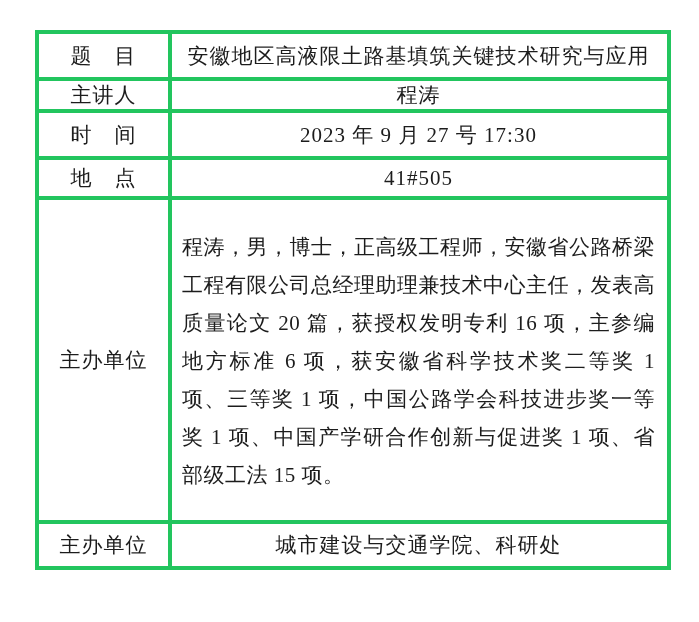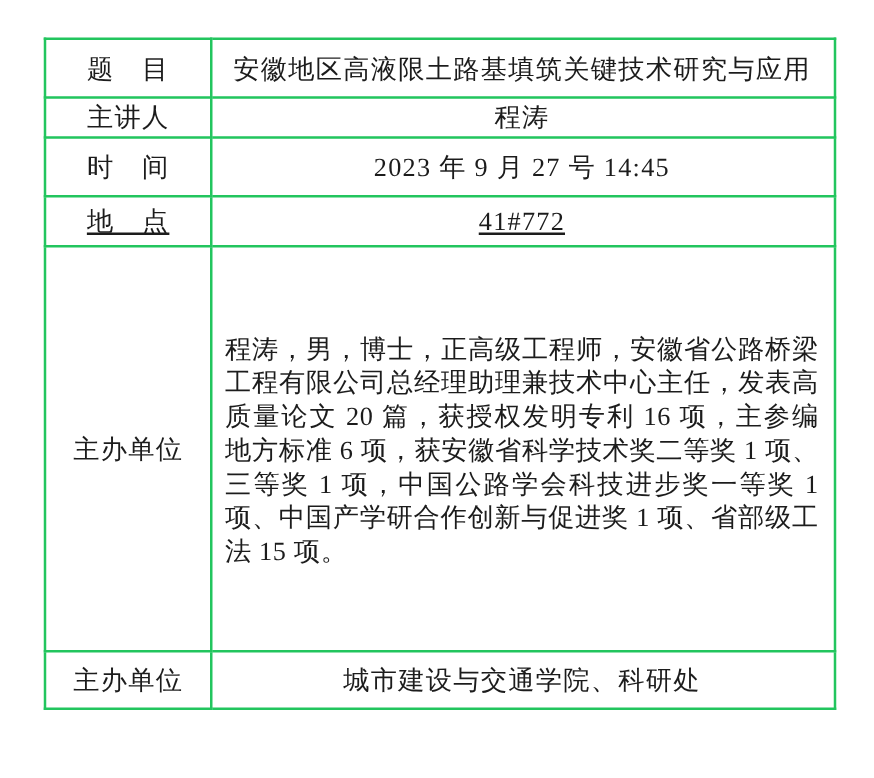--- a/index.html
+++ b/index.html
@@ -22,48 +22,48 @@
   table.announce {
     position: absolute;
     left: 35px;
     top: 30px;
     width: 632px;
     border-collapse: collapse;
     table-layout: fixed;
     font-size: 21px;
   }
   table.announce td {
-    border: 2px solid #22c55e;
+    border: 4px solid #22c55e;
     vertical-align: middle;
     overflow: hidden;
   }
   col.c-label { width: 133px; }
   col.c-value { width: 499px; }
 
   td.label-cell {
     text-align: center;
     letter-spacing: 1px;
     padding: 0 4px;
   }
   td.value-cell {
     text-align: center;
     padding: 0 12px 0 10px;
     letter-spacing: 1px;
   }
   tr.r-title  { height: 47px; }
   tr.r-speaker{ height: 32px; }
   tr.r-time   { height: 47px; font-family: Liberation Serif, serif; }
-  tr.r-place  { height: 40px; text-decoration: underline; }
+  tr.r-place  { height: 40px; }
   tr.r-bio    { height: 324px; }
   tr.r-host   { height: 46px; margin-left: 19px; }
 
   td.bio-cell {
     vertical-align: top;
     padding: 10px 12px 8px 10px;
-    line-height: 27px;
+    line-height: 38px;
     text-align: justify;
     text-justify: inter-ideograph;
     letter-spacing: 0.5px;
     border-radius: 12px;
   }
 </style>
 </head>
 <body>
 
 <div class="page">
@@ -76,25 +76,25 @@
       <tr class="r-title">
         <td class="label-cell">题　目</td>
         <td class="value-cell">安徽地区高液限土路基填筑关键技术研究与应用</td>
       </tr>
       <tr class="r-speaker">
         <td class="label-cell">主讲人</td>
         <td class="value-cell">程涛</td>
       </tr>
       <tr class="r-time">
         <td class="label-cell">时　间</td>
-        <td class="value-cell">2023 年 9 月 27 号 14:45</td>
+        <td class="value-cell">2023 年 9 月 27 号 17:30</td>
       </tr>
       <tr class="r-place">
         <td class="label-cell">地　点</td>
-        <td class="value-cell">41#772</td>
+        <td class="value-cell">41#505</td>
       </tr>
       <tr class="r-bio">
         <td class="label-cell">主办单位</td>
         <td class="value-cell bio-cell">程涛，男，博士，正高级工程师，安徽省公路桥梁工程有限公司总经理助理兼技术中心主任，发表高质量论文 20 篇，获授权发明专利 16 项，主参编地方标准 6 项，获安徽省科学技术奖二等奖 1 项、三等奖 1 项，中国公路学会科技进步奖一等奖 1 项、中国产学研合作创新与促进奖 1 项、省部级工法 15 项。</td>
       </tr>
       <tr class="r-host">
         <td class="label-cell">主办单位</td>
         <td class="value-cell">城市建设与交通学院、科研处</td>
       </tr>
     </tbody>

